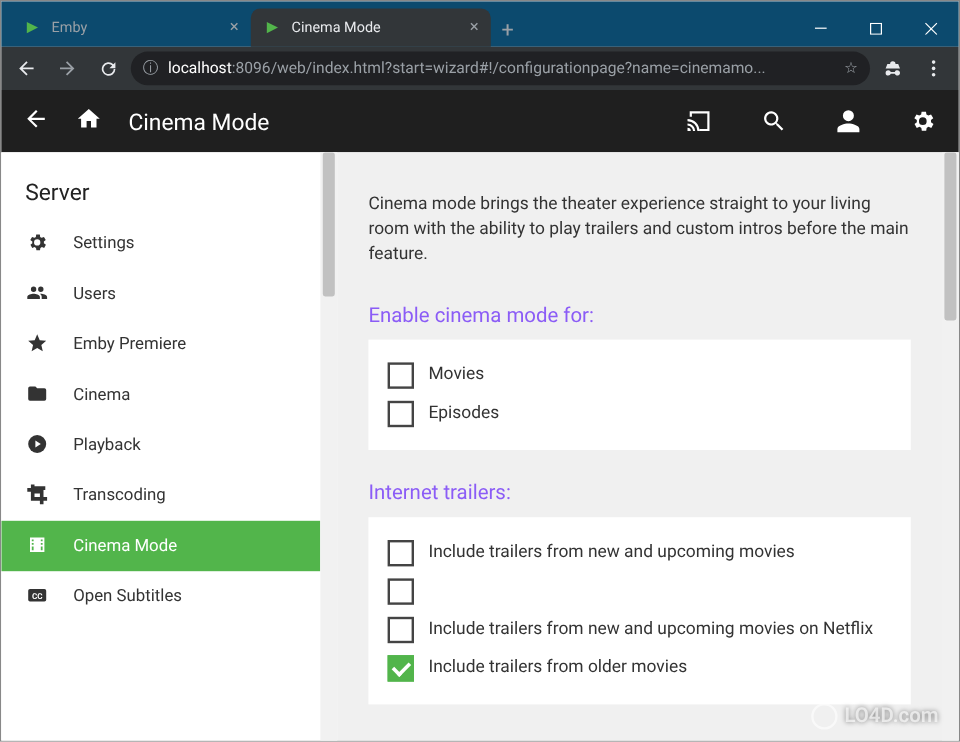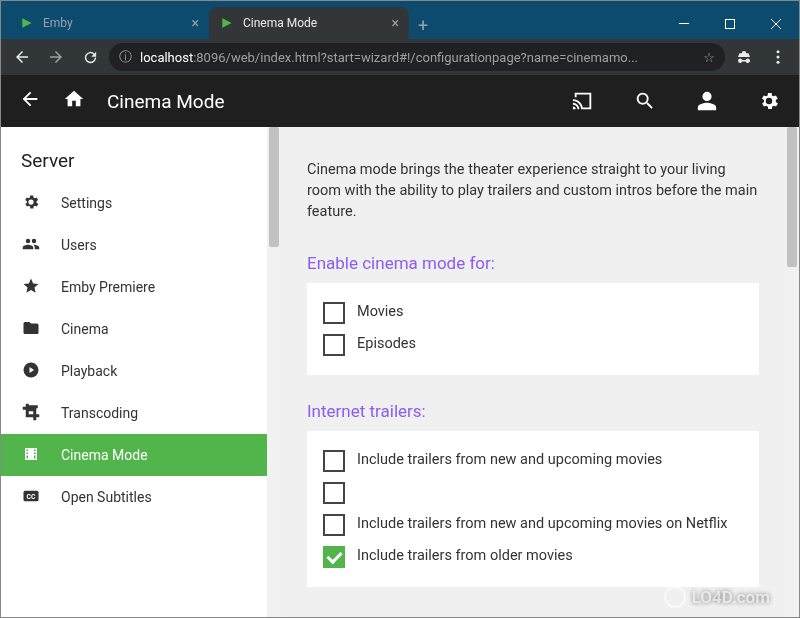--- a/index.html
+++ b/index.html
@@ -48,21 +48,21 @@
 .main p.intro { line-height:1.45; margin-bottom:31px; color:#333;}
 .section-title { font-size:17px; margin-bottom:10px; color:#8b5cf6;}
 .option-box { background:#fff; padding:14px 16px; margin-bottom:26px;}
 .chk-row { display:flex; align-items:flex-start; gap:12px; padding:5px 0; line-height:1.35;}
 .chk { width:22px; height:22px; border:2px solid #444; flex-shrink:0; display:flex; align-items:center; justify-content:center; background:#fff;}
 .chk.checked { background:#52b54b; border-color:#52b54b; }
 .chk.checked::after { content:''; width:6px; height:11px; border:solid #fff; border-width:0 3px 3px 0; transform:rotate(45deg); margin-top:-3px;}
 .main-scroll { width:14px; background:#f1f1f1; position:relative;}
 .main-scroll-thumb { position:absolute; top:0; left:2px; width:10px; height:140px; background:#c1c1c1; border-radius:2px;}
 
-.watermark { position:absolute; bottom:10px; right:30px; color:rgba(255,255,255,.65); font-size:17px; font-weight:600; text-shadow:0 0 4px rgba(0,0,0,.5); display:flex; align-items:center; gap:6px; pointer-events:none;}
+.watermark { position:absolute; bottom:10px; right:18px; color:rgba(255,255,255,.65); font-size:17px; font-weight:600; text-shadow:0 0 4px rgba(0,0,0,.5); display:flex; align-items:center; gap:6px; pointer-events:none;}
 .watermark .globe { width:22px; height:22px; border:2px solid rgba(255,255,255,.6); border-radius:50%; position:relative;}
 
 svg { fill: currentColor; }
 </style>
 </head>
 <body>
 
 <div class="titlebar">
   <div style="width:8px"></div>
   <div class="tab">

